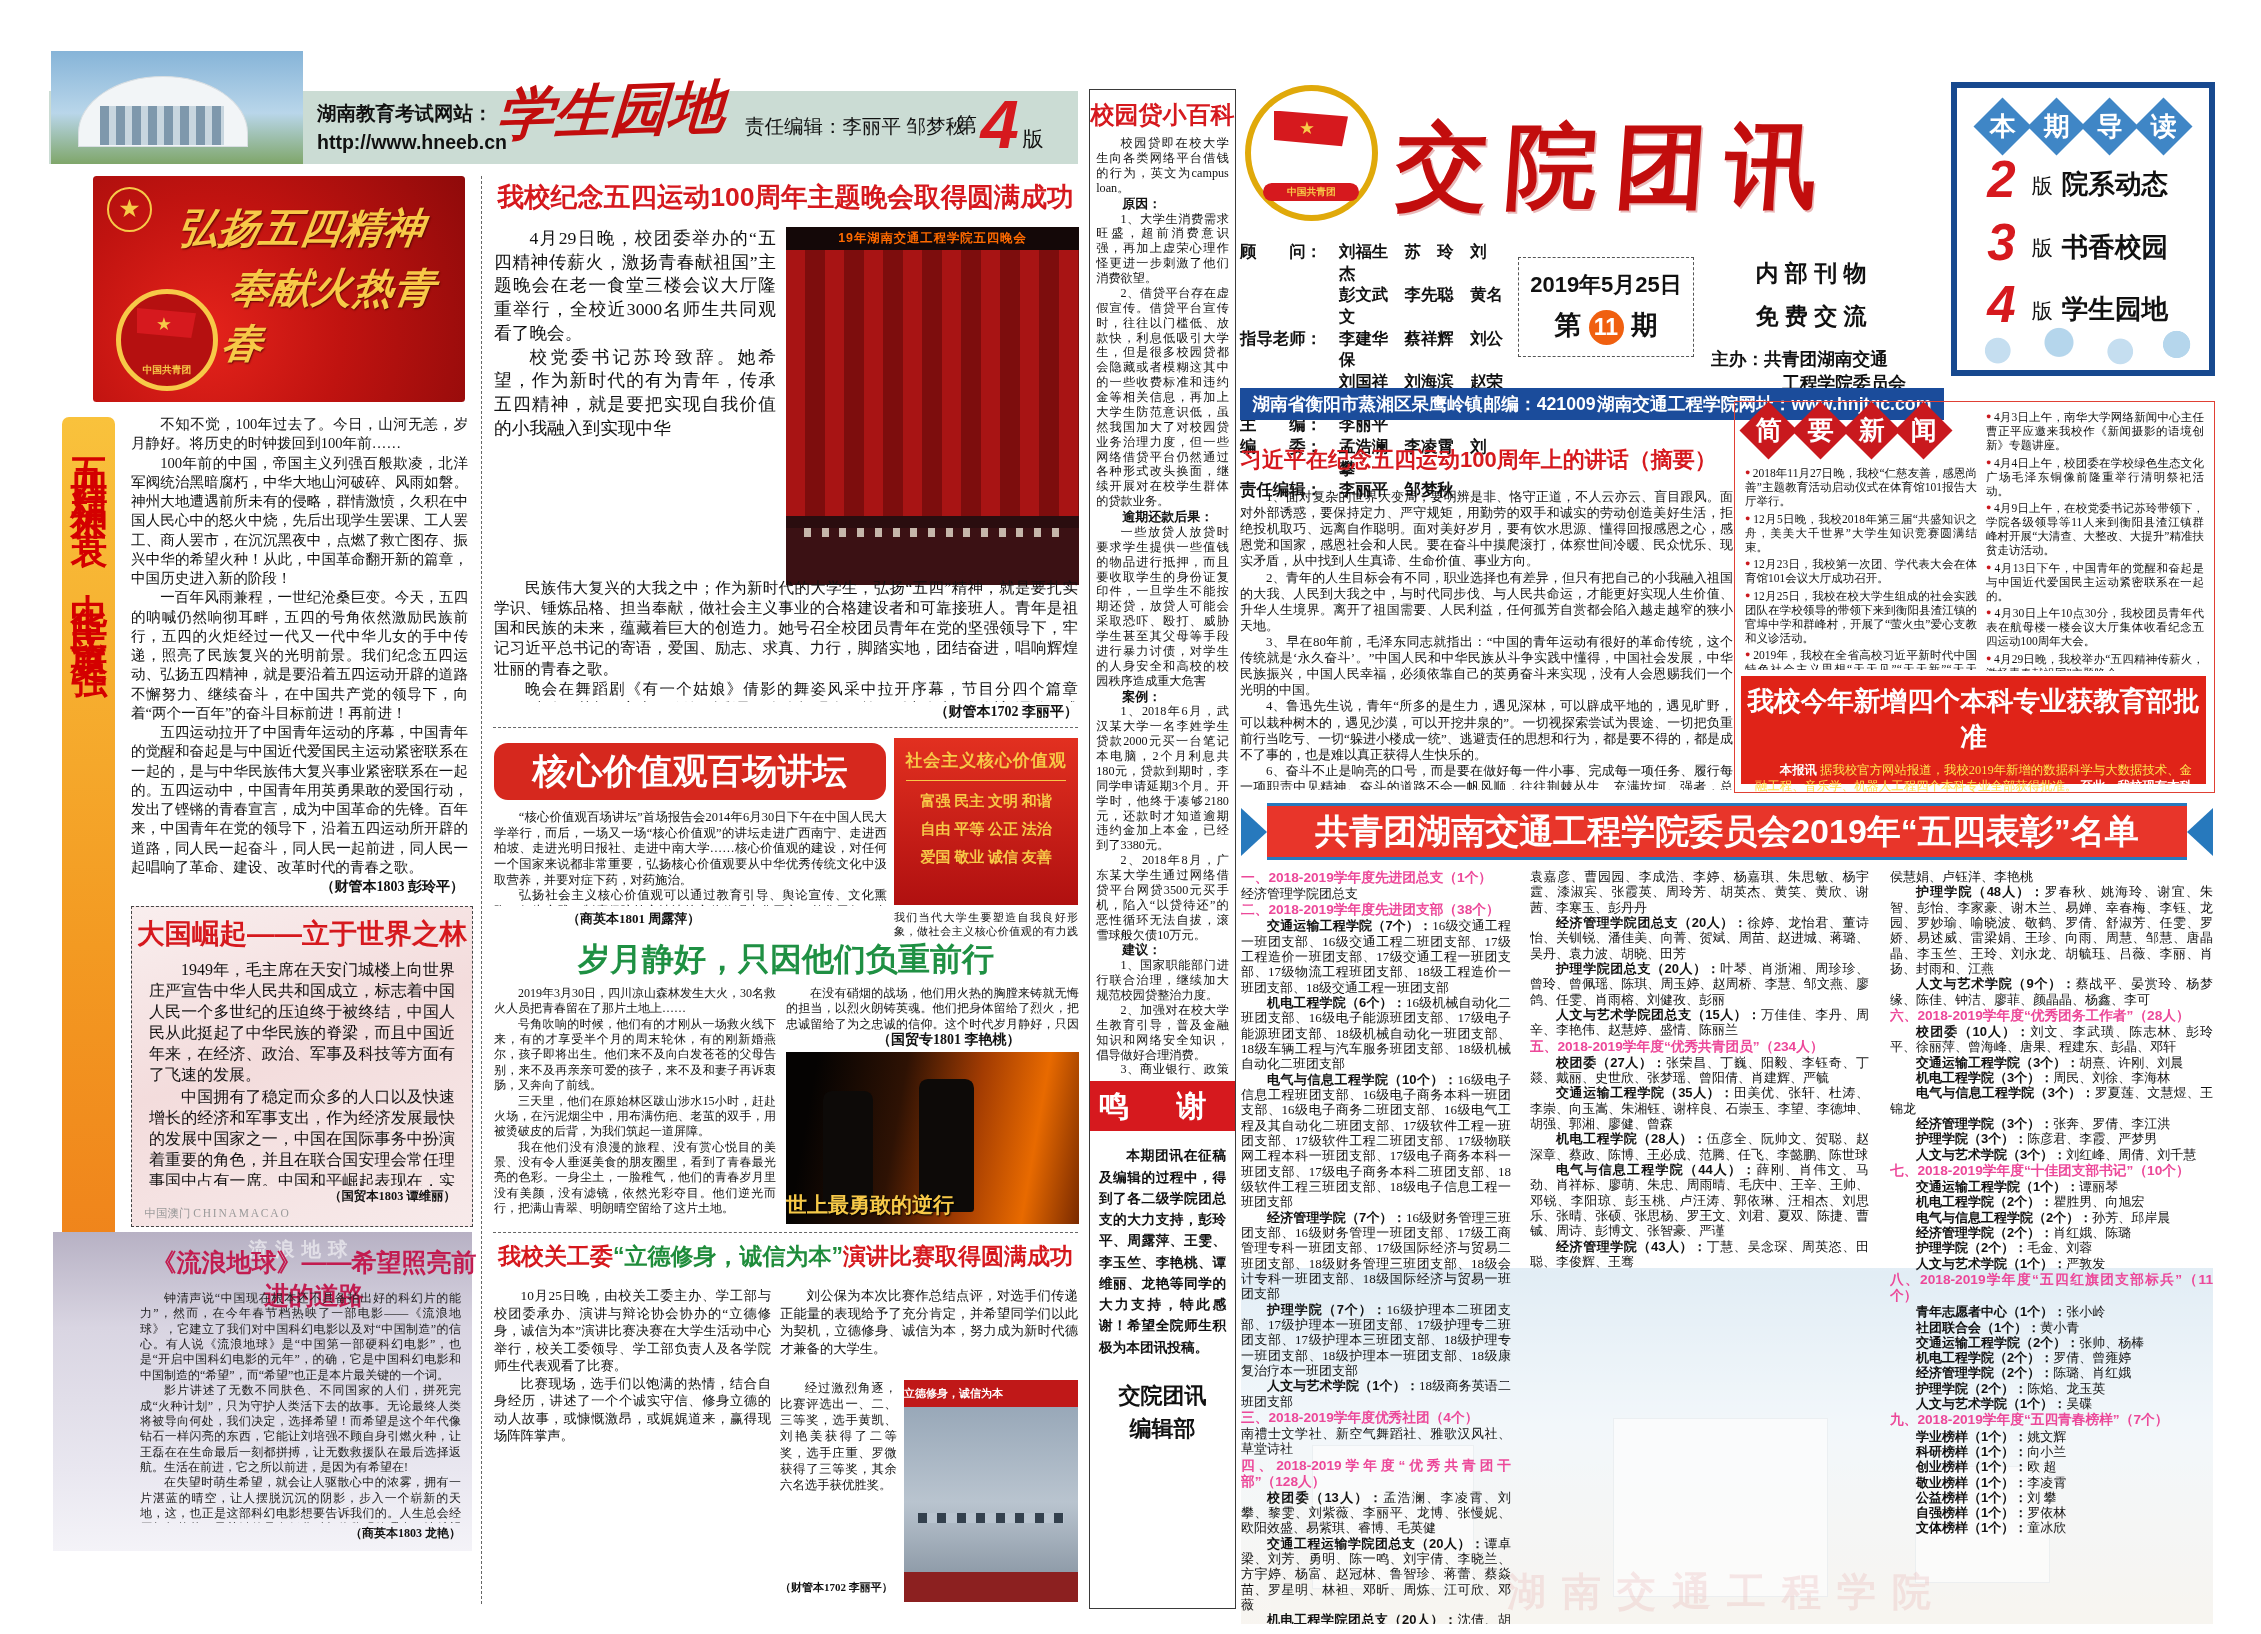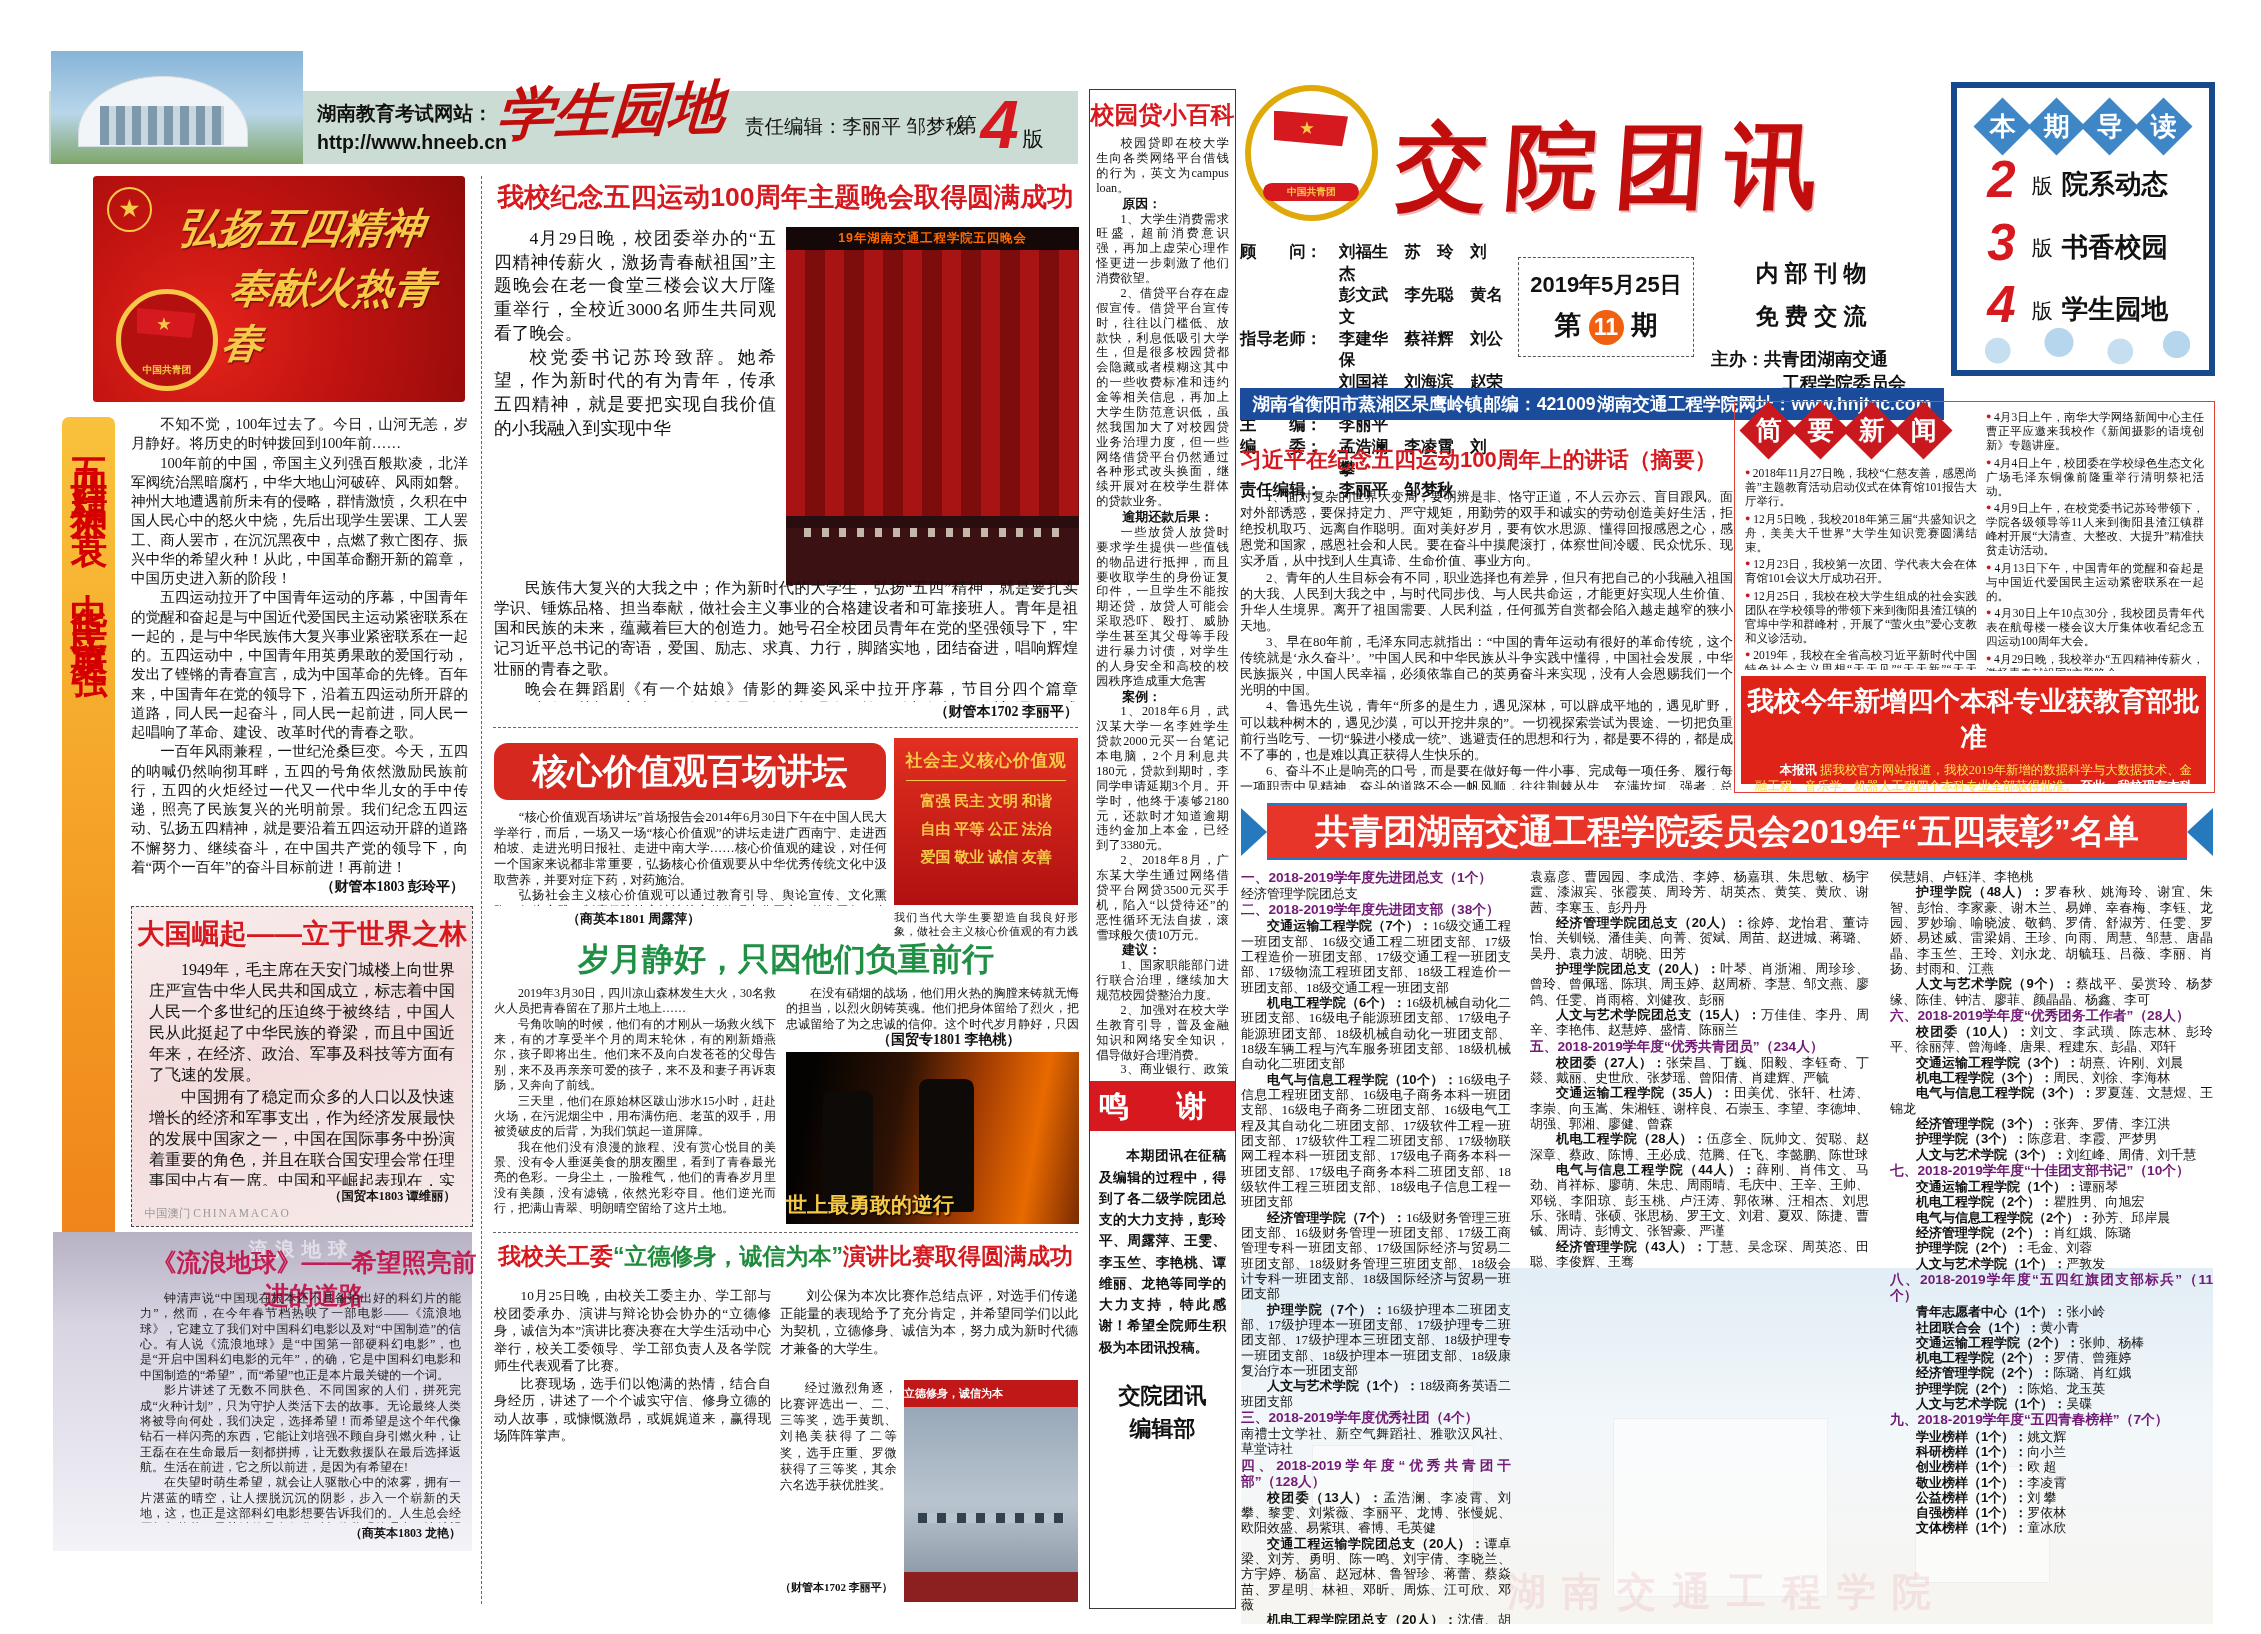--- a/index.html
+++ b/index.html
@@ -75,21 +75,21 @@
   .newscol p{text-indent:0;margin:0 0 3.5px;position:relative;padding-left:0;}
   .newscol p::before{content:"● ";color:#c9191e;font-size:8.9px;vertical-align:1.8px;}
   .annbox{background:#e02318;color:#fff;}
   .annbody{color:#ffe14d;}
   .awbanner{background:#e8352a;border-top:3.5px solid #2779bd;border-bottom:3.5px solid #2779bd;
             color:#fff;font-weight:bold;font-size:34px;font-family:"Liberation Sans",sans-serif;
             display:flex;align-items:center;justify-content:center;}
   .chevL{width:0;height:0;border-top:24px solid transparent;border-bottom:24px solid transparent;border-left:26.6px solid #2779bd;}
   .chevR{width:0;height:0;border-top:24px solid transparent;border-bottom:24px solid transparent;border-right:26.6px solid #2779bd;}
   .aw p{font-size:13px;line-height:1.18;margin:0;}
-  .aw p.lh{color:#701a75;font-weight:bold;font-size:13.7px;font-family:"Liberation Sans",sans-serif;text-indent:0;margin-top:0.9px;}
+  .aw p.lh{color:#ec4899;font-weight:bold;font-size:13.7px;font-family:"Liberation Sans",sans-serif;text-indent:0;margin-top:0.9px;}
   .aw p.ent{text-indent:2em;}
   .aw p.cont{text-indent:0;}
   .aw b{font-family:"Liberation Sans",sans-serif;}
   .campusbg{background:linear-gradient(180deg,#bfd8ea 0%,#e4eff6 45%,#efe9df 100%);opacity:.45;}
   .bldg{position:absolute;background:#fdfdfd;border:0.9px solid #cdd6dd;opacity:.7;}
   .faintred{color:rgba(190,30,30,.22);font-weight:bold;font-family:"Liberation Sans",sans-serif;}
   .loan p{font-size:12.2px;line-height:1.22;text-indent:2em;}
   .loan p.lh{font-weight:bold;text-indent:2em;font-size:13px;}
   .loan p.cont{text-indent:2em;}
   .emblemring{border:6.2px solid #e0a90a;border-radius:50%;background:#fff;}
@@ -129,22 +129,22 @@
     </div>
   </div>
 
   <div class="abs strip" style="left:62px;top:417px;width:53px;height:962px;display:flex;justify-content:center;">
     <div class="striptxt">五四精神不衰，中华民族更强</div>
   </div>
 
   <div class="abs jt ind ovh" style="left:131px;top:415px;width:337px;height:461px;font-size:14.6px;line-height:1.32;">
       <p>不知不觉，100年过去了。今日，山河无恙，岁月静好。将历史的时钟拨回到100年前……</p>
       <p>100年前的中国，帝国主义列强百般欺凌，北洋军阀统治黑暗腐朽，中华大地山河破碎、风雨如磐。神州大地遭遇前所未有的侵略，群情激愤，久积在中国人民心中的怒火中烧，先后出现学生罢课、工人罢工、商人罢市，在沉沉黑夜中，点燃了救亡图存、振兴中华的希望火种！从此，中国革命翻开新的篇章，中国历史进入新的阶段！</p>
+      <p>一百年风雨兼程，一世纪沧桑巨变。今天，五四的呐喊仍然响彻耳畔，五四的号角依然激励民族前行，五四的火炬经过一代又一代中华儿女的手中传递，照亮了民族复兴的光明前景。我们纪念五四运动、弘扬五四精神，就是要沿着五四运动开辟的道路不懈努力、继续奋斗，在中国共产党的领导下，向着“两个一百年”的奋斗目标前进！再前进！</p>
       <p>五四运动拉开了中国青年运动的序幕，中国青年的觉醒和奋起是与中国近代爱国民主运动紧密联系在一起的，是与中华民族伟大复兴事业紧密联系在一起的。五四运动中，中国青年用英勇果敢的爱国行动，发出了铿锵的青春宣言，成为中国革命的先锋。百年来，中国青年在党的领导下，沿着五四运动所开辟的道路，同人民一起奋斗，同人民一起前进，同人民一起唱响了革命、建设、改革时代的青春之歌。</p>
-      <p>一百年风雨兼程，一世纪沧桑巨变。今天，五四的呐喊仍然响彻耳畔，五四的号角依然激励民族前行，五四的火炬经过一代又一代中华儿女的手中传递，照亮了民族复兴的光明前景。我们纪念五四运动、弘扬五四精神，就是要沿着五四运动开辟的道路不懈努力、继续奋斗，在中国共产党的领导下，向着“两个一百年”的奋斗目标前进！再前进！</p>
     </div>
   <div class="abs sig" style="left:131px;top:878px;width:333px;font-size:14px;">（财管本1803 彭玲平）</div>
 
   <div class="abs dashv" style="left:481px;top:176px;height:1428px;"></div>
 
   <div class="abs t-red" style="left:493px;top:179px;width:585px;font-size:26.6px;text-align:center;">我校纪念五四运动100周年主题晚会取得圆满成功</div>
   <div class="abs jt ind ovh" style="left:494px;top:227px;width:282px;height:346px;font-size:17.7px;line-height:1.34;">
       <p>4月29日晚，校团委举办的“五四精神传薪火，激扬青春献祖国”主题晚会在老一食堂三楼会议大厅隆重举行，全校近3000名师生共同观看了晚会。</p>
       <p>校党委书记苏玲致辞。她希望，作为新时代的有为青年，传承五四精神，就是要把实现自我价值的小我融入到实现中华</p>
     </div>

